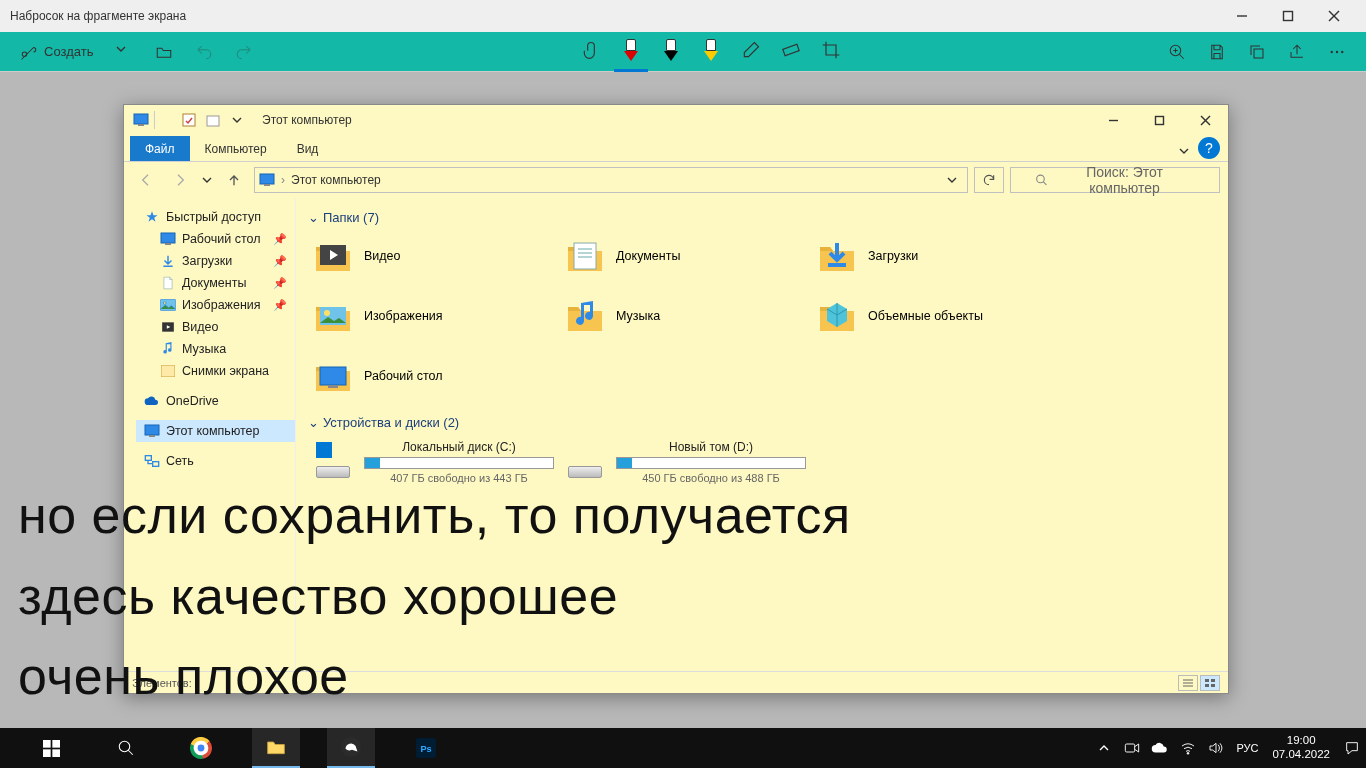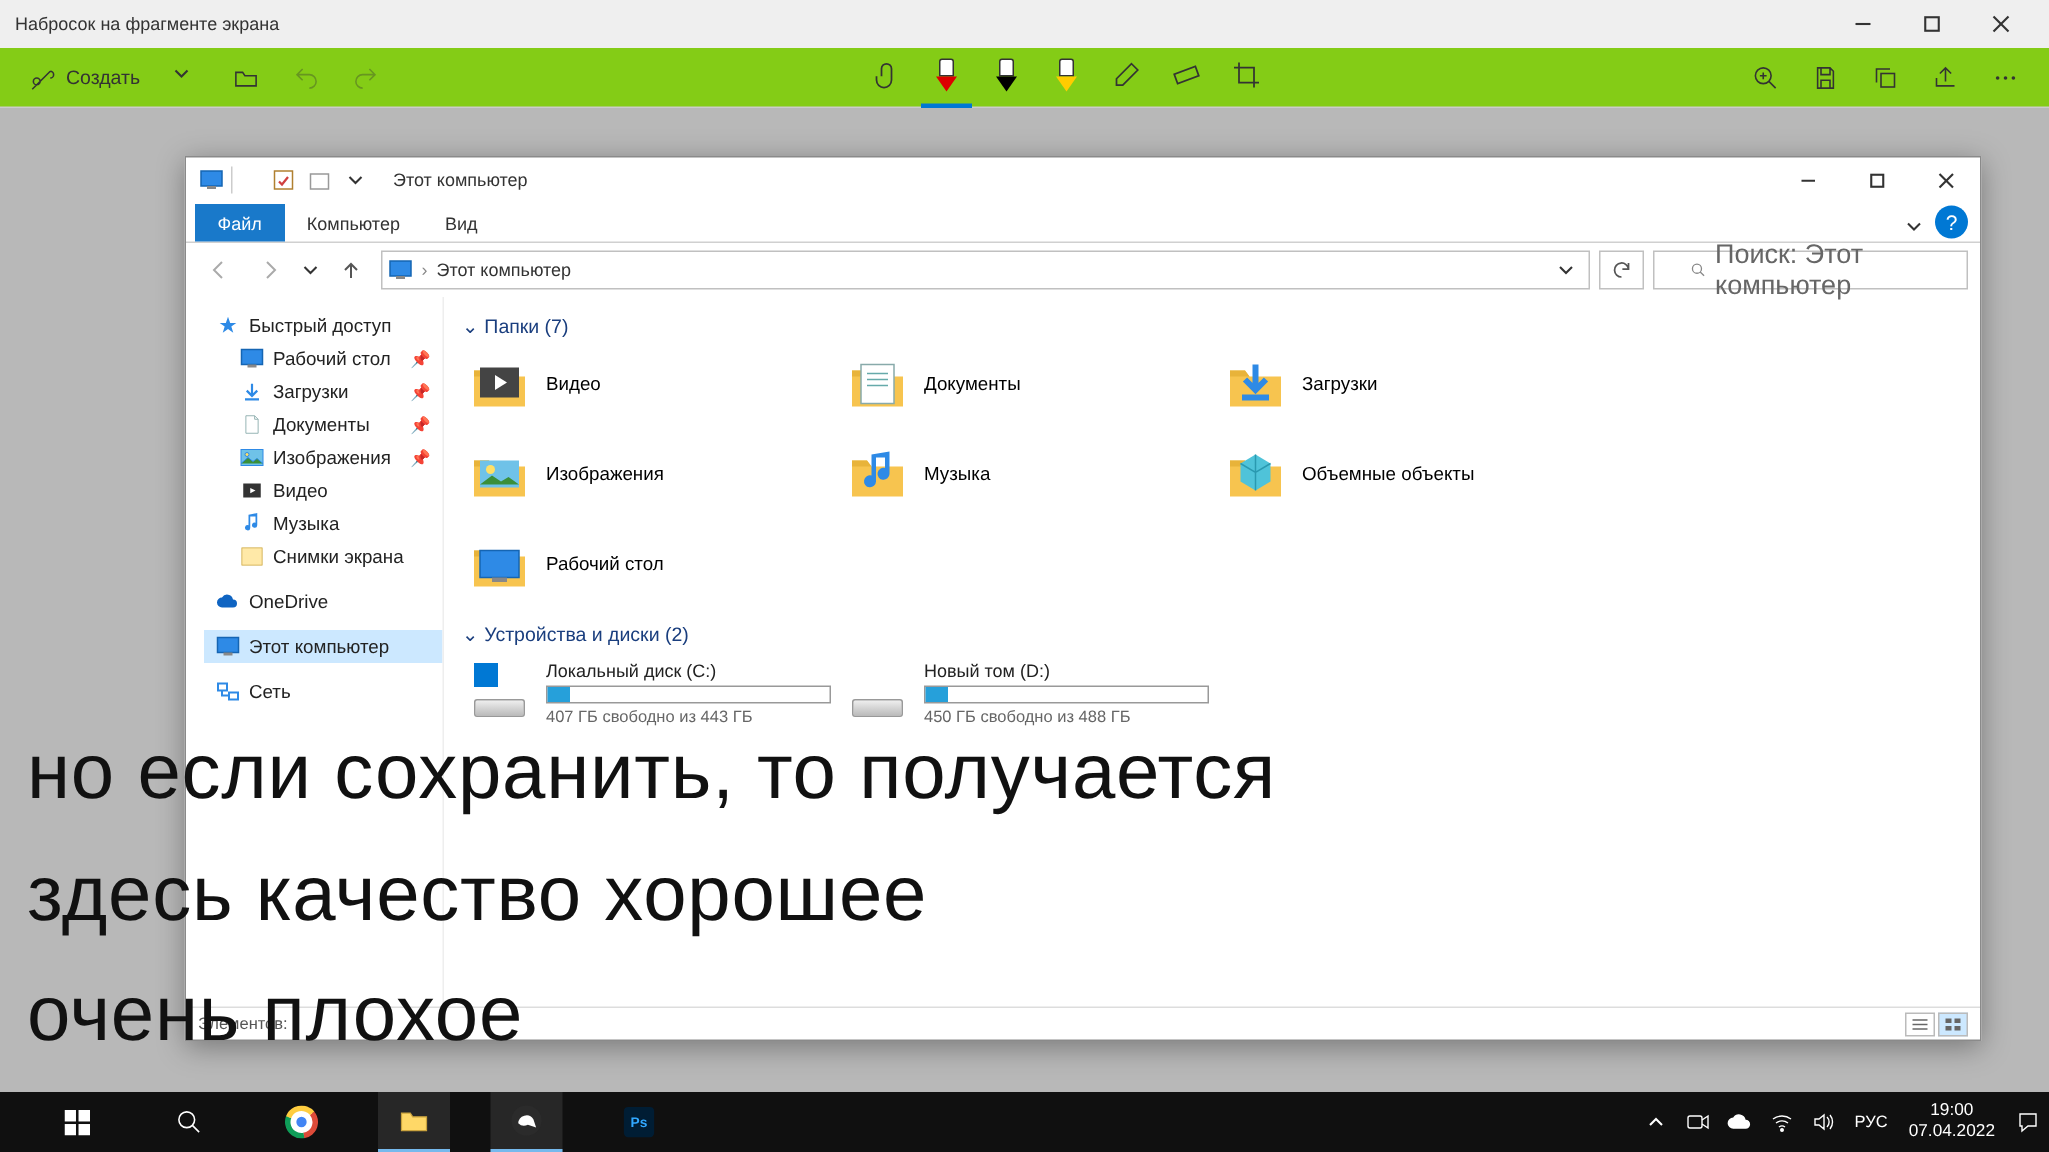--- a/index.html
+++ b/index.html
@@ -5,57 +5,57 @@
 * { margin:0; padding:0; box-sizing:border-box; font-family:"Segoe UI",Tahoma,Arial,sans-serif; }
 body { width:1366px; height:768px; background:#b0b0b0; overflow:hidden; position:relative; }
 
 
 .app { position:absolute; inset:0; background:#d9d9d9; display:flex; flex-direction:column; }
 .app-titlebar { height:32px; background:#efefef; display:flex; align-items:center; padding:0 10px; font-size:12px; color:#333; justify-content:space-between; }
 .app-title-btns { display:flex; gap:2px; }
 .app-title-btns .btn { width:44px; height:32px; display:flex; align-items:center; justify-content:center; }
 .app-title-btns .btn svg { stroke:#333; }
 
-.app-toolbar { height:40px; background:#84cc16; display:flex; align-items:center; padding:0 12px; justify-content:space-between; border-bottom:1px solid #ccc;}
+.app-toolbar { height:40px; background:#14b8a6; display:flex; align-items:center; padding:0 12px; justify-content:space-between; border-bottom:1px solid #ccc;}
 .tb-left, .tb-center, .tb-right { display:flex; align-items:center; gap:6px; }
 .tb-btn { height:32px; padding:0 8px; display:flex; align-items:center; justify-content:center; border-radius:2px; gap:6px; font-size:13px; color:#333;}
 .tb-btn svg { width:18px; height:18px; }
 .tb-btn.disabled { opacity:.35; }
 .tb-pen { width:34px; height:40px; display:flex; align-items:center; justify-content:center; border-bottom:3px solid transparent;}
 .tb-pen.active { border-bottom-color:#0078d4; }
 .pen-shape { width:14px; height:22px; position:relative; }
 .pen-shape .tip { position:absolute; bottom:0; left:0; border-left:7px solid transparent; border-right:7px solid transparent; }
 .pen-shape .body { position:absolute; bottom:10px; left:2px; width:10px; height:12px; border:1px solid #333; background:#fff; border-radius:2px 2px 0 0;}
 .pen-red .tip{border-top:10px solid #d00;}
 .pen-black .tip{border-top:10px solid #000;}
 .pen-yellow .tip{border-top:10px solid #fc0;}
 
 .app-canvas { flex:1; background:#b8b8b8; position:relative; padding:30px 120px; overflow:hidden; }
 
 
-.explorer { position:absolute; left:123px; top:104px; width:1198px; height:590px; background:#ffffff; border:1px solid #8a8a8a; box-shadow:0 4px 18px rgba(0,0,0,.35); display:flex; flex-direction:column;}
+.explorer { position:absolute; left:123px; top:104px; width:1106px; height:590px; background:#fef9c3; border:1px solid #8a8a8a; box-shadow:0 4px 18px rgba(0,0,0,.35); display:flex; flex-direction:column;text-align:center;}
 .ex-titlebar { height:30px; display:flex; align-items:center; font-size:12px; color:#333;}
 .ex-titlebar .qat { display:flex; align-items:center; gap:2px; padding:0 6px;}
 .ex-titlebar .qat .q { width:22px; height:22px; display:flex; align-items:center; justify-content:center;}
 .ex-titlebar .title { padding-left:8px; }
 .ex-titlebar .winbtns { margin-left:auto; display:flex;}
 .ex-titlebar .winbtns .wb { width:46px; height:30px; display:flex; align-items:center; justify-content:center;}
 .ex-ribbon { height:27px; display:flex; align-items:flex-end; padding-left:6px; gap:0; border-bottom:1px solid #d0d0d0;}
 .ex-ribbon .tab { padding:5px 14px 4px; font-size:12px; color:#333; border:1px solid transparent; }
 .ex-ribbon .tab.file { background:#1979ca; color:#fff; }
 .ex-ribbon .spacer { flex:1; }
 .ex-ribbon .help { width:22px; height:22px; border-radius:50%; background:#0078d4; color:#fff; font-size:14px; display:flex; align-items:center; justify-content:center; margin-right:8px; margin-bottom:2px;}
 .ex-ribbon .chev { margin-right:8px; margin-bottom:4px; color:#555;}
 
 .ex-nav { height:36px; display:flex; align-items:center; padding:4px 8px; gap:6px;}
 .navbtn { width:28px; height:28px; display:flex; align-items:center; justify-content:center; color:#888;}
 .addr { flex:1; height:26px; border:1px solid #c0c0c0; display:flex; align-items:center; padding:0 4px; gap:6px; font-size:12px; color:#333; position:relative;}
 .addr .drop { margin-left:auto; color:#555; padding:0 6px;}
 .refresh { width:30px; height:26px; border:1px solid #c0c0c0; display:flex; align-items:center; justify-content:center; margin-left:0;}
-.search { width:210px; height:26px; border:1px solid #c0c0c0; display:flex; align-items:center; gap:6px; padding:0 24px; color:#666; font-size:18px;}
+.search { width:210px; height:26px; border:1px solid #c0c0c0; display:flex; align-items:center; gap:6px; padding:0 24px; color:#666; font-size:14px;}
 
 .ex-body { flex:1; display:flex; min-height:0;}
 .sidebar { width:160px; border-right:1px solid #eee; padding:8px 0; overflow:hidden;margin-left:12px;}
 .sb-item { display:flex; align-items:center; gap:6px; padding:3px 8px 3px 24px; font-size:12.5px; color:#222; white-space:nowrap;}
 .sb-item.selected { background:#cce8ff; }
 .sb-item.head { padding-left:8px; }
 .sb-icon { width:16px; height:16px; flex-shrink:0; display:inline-flex; align-items:center; justify-content:center;}
 .pin { margin-left:auto; color:#777; font-size:11px;}
 
 .content { flex:1; padding:8px 12px; overflow:hidden; position:relative;}

